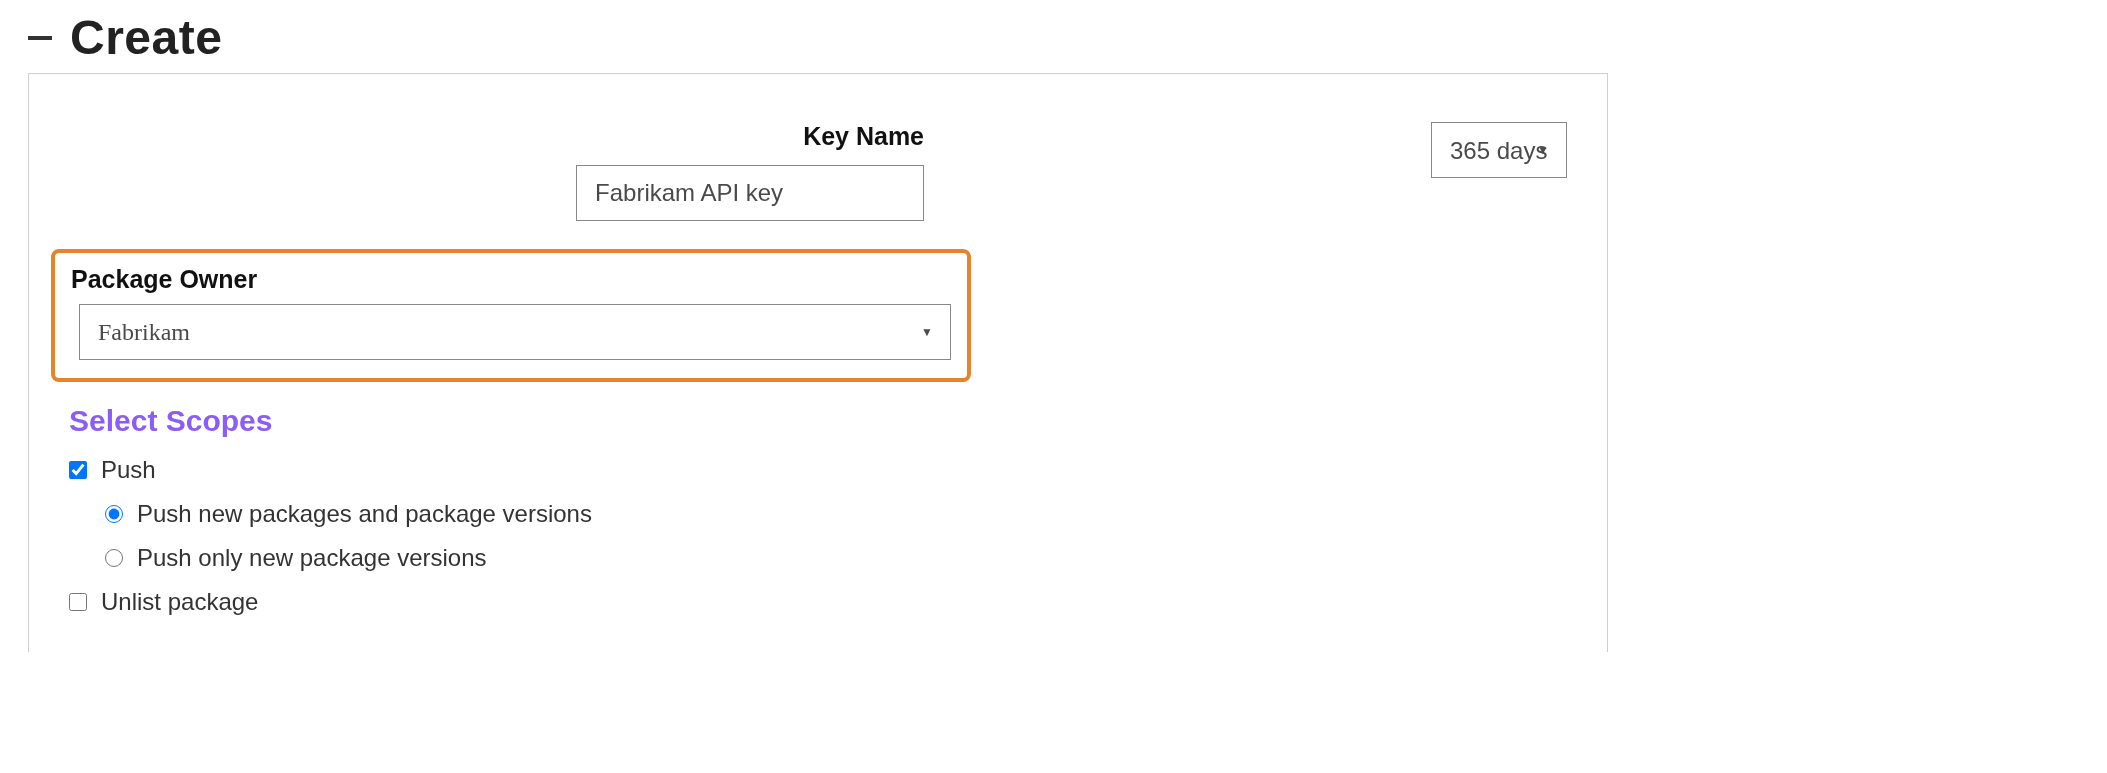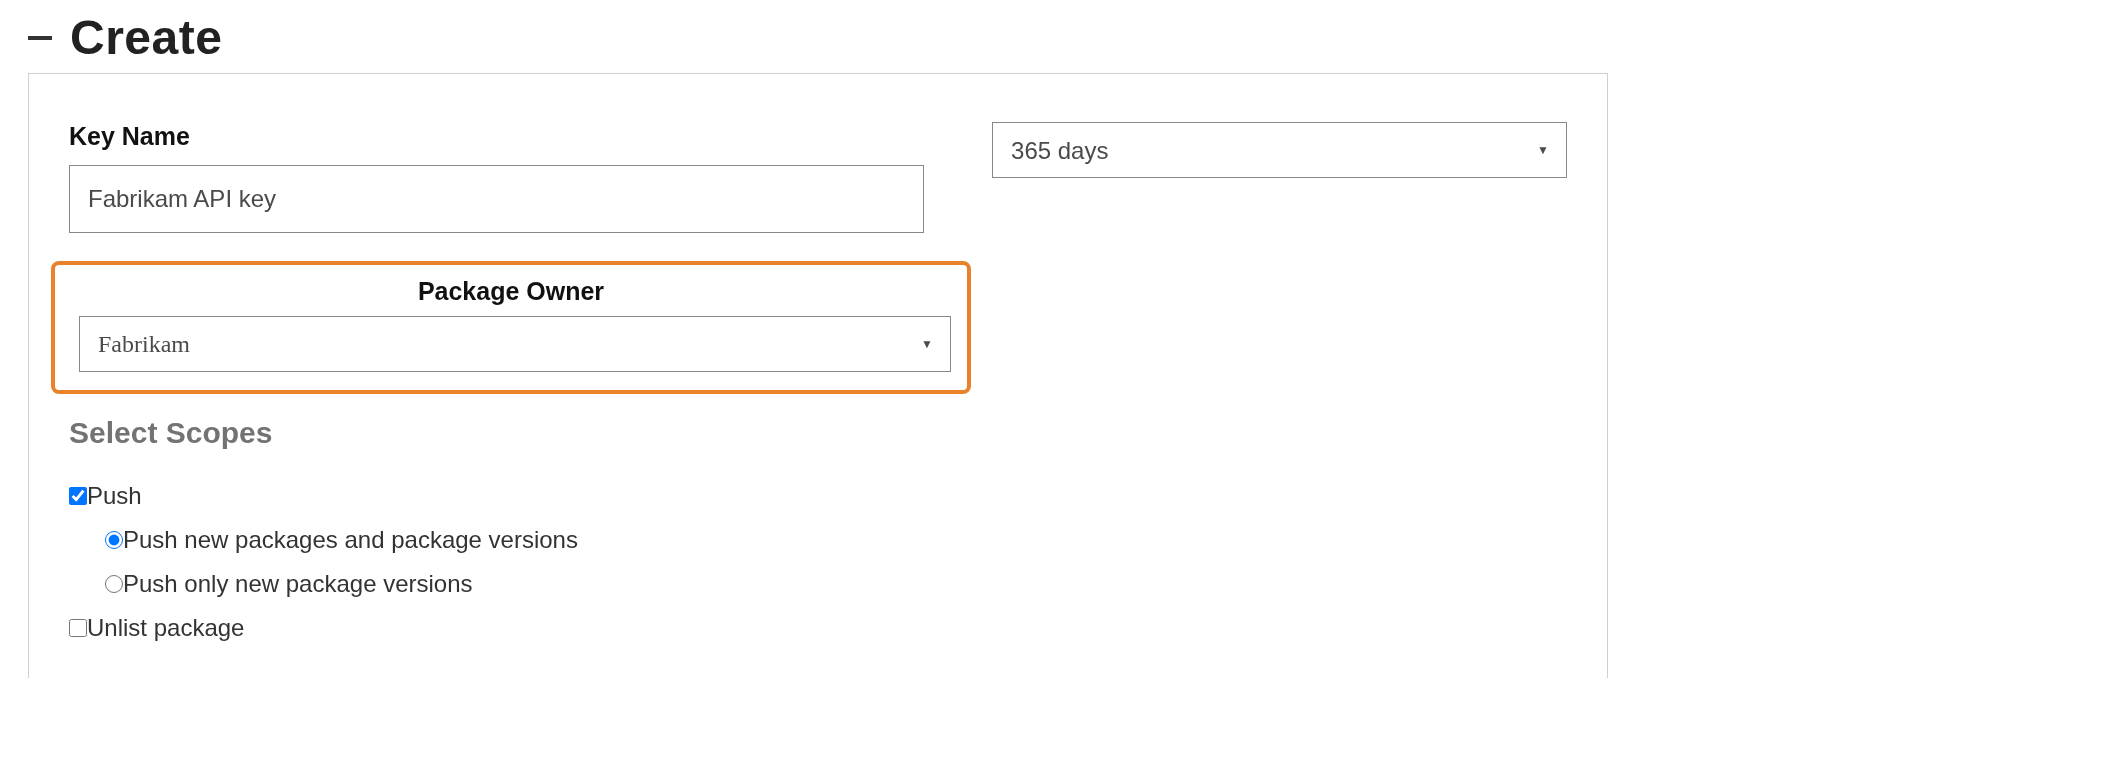--- a/index.html
+++ b/index.html
@@ -40,31 +40,32 @@
       max-width: 1580px;
     }
     .row {
       display: flex;
       gap: 60px;
       margin-bottom: 28px;
     }
     .field {
       display: flex;
       flex-direction: column;
+      align-items: flex-end;
     }
     .field.keyname { width: 880px; }
     .field.expires { width: 600px; }
     .label {
       font-size: 25px;
       font-weight: 700;
       color: #111111;
       margin-bottom: 14px;
     }
     .text-input {
-      height: 68px;
+      height: 56px;
       border: 1px solid #888888;
       padding: 0 18px;
       font-size: 24px;
       color: #4a4a4a;
       background: #ffffff;
       outline: none;
     }
     .select {
       height: 56px;
       border: 1px solid #888888;
@@ -90,31 +91,32 @@
       pointer-events: none;
     }
     .highlight-box {
       border: 4px solid #e8832b;
       border-radius: 8px;
       padding: 12px 16px 18px 16px;
       width: 920px;
       margin-bottom: 22px;
       margin-left: -18px;
     }
-    .highlight-box .label { margin-bottom: 10px; text-align: center; }
+    .highlight-box .label { margin-bottom: 10px; }
     .highlight-box .select-wrap .select { width: 100%; font-family: Liberation Serif, serif; }
     .scopes-title {
       font-size: 30px;
       font-weight: 700;
-      color: #737373;
-      margin-bottom: 32px;
+      color: #8b5cf6;
+      margin-bottom: 18px;
     }
     .scope-item {
       display: flex;
       align-items: center;
+      gap: 14px;
       margin-bottom: 16px;
       font-size: 24px;
       color: #333333;
     }
     .scope-indent {
       margin-left: 36px;
     }
     .checkbox {
       width: 18px;
       height: 18px;

